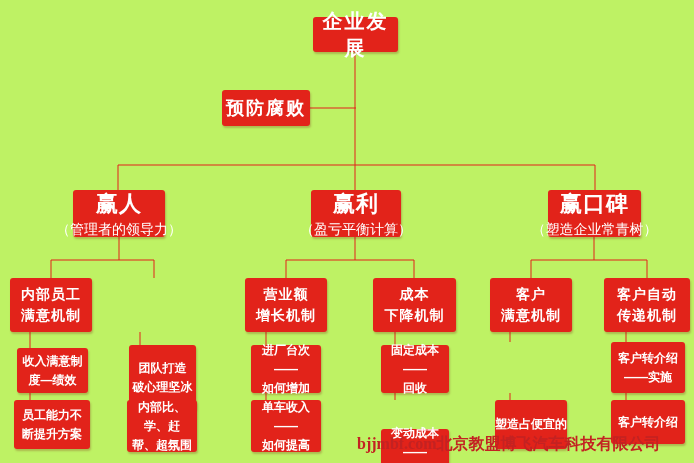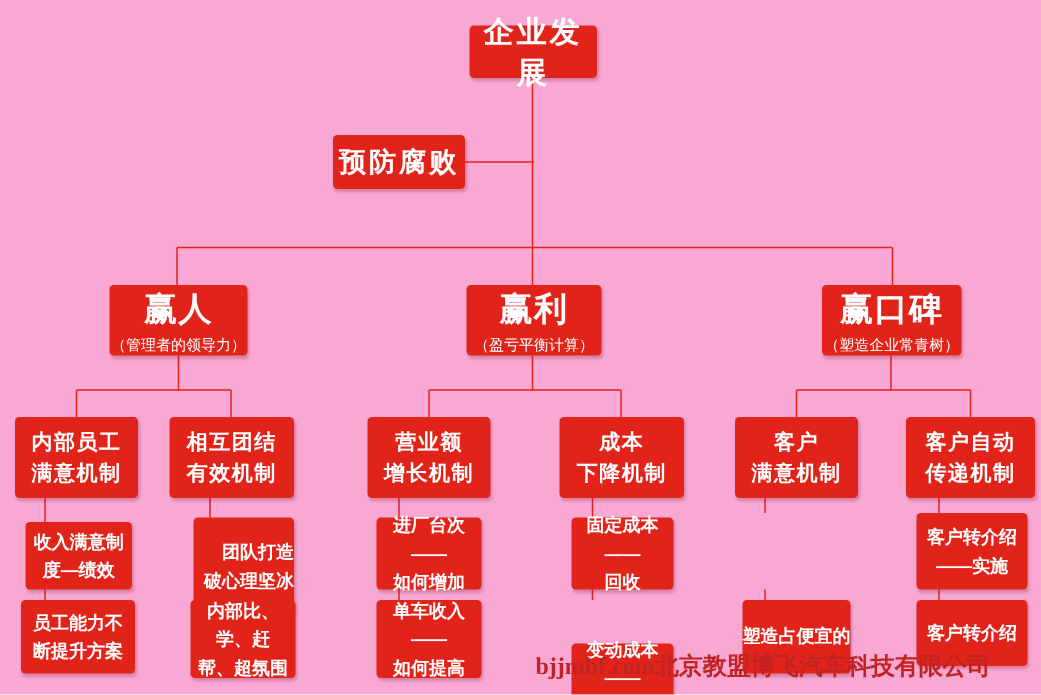--- a/index.html
+++ b/index.html
@@ -1,31 +1,31 @@
 <!DOCTYPE html>
 <html style="--box: #e2231a; --line: #e2231a; --watermark: #c32222;"><head>
 <meta charset="utf-8">
 <style>
   html,body { margin:0; padding:0; background:#ffffff; }
   .canvas {
-    position:relative; width:694px; height:463px; background:#f9a8d4;
+    position:relative; width:694px; height:463px; background:#bef264;
     font-family:"Liberation Sans","DejaVu Sans",sans-serif; overflow:hidden;
   }
   .connectors { position:absolute; left:0; top:0; width:694px; height:463px; }
   .connectors line { stroke:var(--line,#e2231a); stroke-width:1; }
   .node {
     position:absolute; background:var(--box,#e2231a); color:#fff;
     display:flex; flex-direction:column; align-items:center; justify-content:center;
     text-align:center; border-radius:3px; box-shadow:1px 2px 2px rgba(120,20,20,.25);
     box-sizing:border-box;
   }
   .root .t1 { font-size:20px; font-weight:bold; letter-spacing:2px; }
   .side .t1 { font-size:18px; font-weight:bold; letter-spacing:2px; }
   .branch .t1 { font-size:22px; font-weight:bold; letter-spacing:1px; }
-  .branch .t2 { font-size:10px; margin-top:2px; white-space:nowrap; }
+  .branch .t2 { font-size:14px; margin-top:2px; white-space:nowrap; }
   .lvl2 .tl { font-size:14px; font-weight:bold; line-height:21px; letter-spacing:1px;text-align:right; }
   .lvl3 .tl { font-size:12px; font-weight:bold; line-height:19px; }
   .watermark {
     position:absolute; left:357px; top:434px; width:337px;
     font-family:"Liberation Serif","DejaVu Serif",serif;
     font-size:16px; font-weight:bold; color:var(--watermark,#c32222);
     white-space:nowrap;
   }
 </style>
 </head>
@@ -88,24 +88,20 @@
   </div>
   <div class="node branch" style="left:548px;top:190px;width:93px;height:47px;">
     <span class="t1">赢口碑</span>
     <span class="t2">（塑造企业常青树）</span>
   </div>
 
   <div class="node lvl2" style="left:10px;top:278px;width:82px;height:54px;">
     <span class="tl">内部员工</span>
     <span class="tl">满意机制</span>
   </div>
-  <div class="node lvl2" style="left:113px;top:278px;width:83px;height:54px;">
-    <span class="tl">相互团结</span>
-    <span class="tl">有效机制</span>
-  </div>
   <div class="node lvl2" style="left:245px;top:278px;width:82px;height:54px;">
     <span class="tl">营业额</span>
     <span class="tl">增长机制</span>
   </div>
   <div class="node lvl2" style="left:373px;top:278px;width:83px;height:54px;">
     <span class="tl">成本</span>
     <span class="tl">下降机制</span>
   </div>
   <div class="node lvl2" style="left:490px;top:278px;width:82px;height:54px;">
     <span class="tl">客户</span>
@@ -117,21 +113,21 @@
   </div>
 
   <div class="node lvl3" style="left:17px;top:348px;width:71px;height:45px;">
     <span class="tl">收入满意制</span>
     <span class="tl">度—绩效</span>
   </div>
   <div class="node lvl3" style="left:14px;top:400px;width:76px;height:49px;">
     <span class="tl">员工能力不</span>
     <span class="tl">断提升方案</span>
   </div>
-  <div class="node lvl3" style="left:129px;top:345px;width:67px;height:65px;align-items:flex-end;">
+  <div class="node lvl3" style="left:129px;top:345px;width:67px;height:65px;">
     <span class="tl">团队打造</span>
     <span class="tl">破心理坚冰</span>
   </div>
   <div class="node lvl3" style="left:127px;top:400px;width:70px;height:52px;">
     <span class="tl">内部比、学、赶</span>
     <span class="tl">帮、超氛围</span>
   </div>
   <div class="node lvl3" style="left:251px;top:345px;width:70px;height:48px;">
     <span class="tl">进厂台次——</span>
     <span class="tl">如何增加</span>

